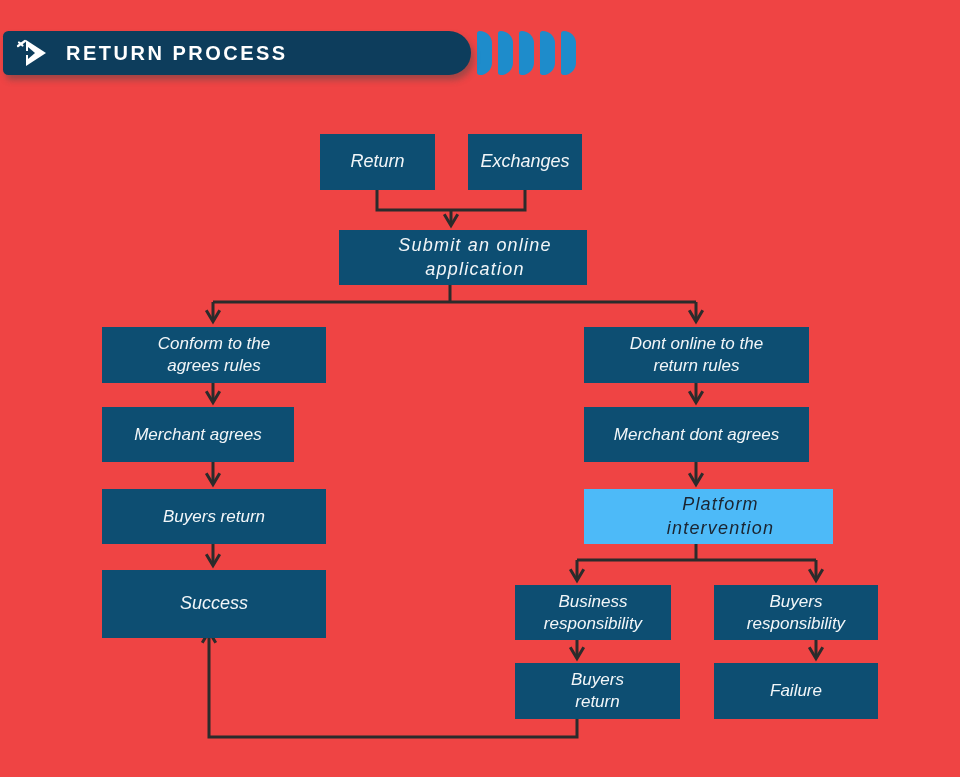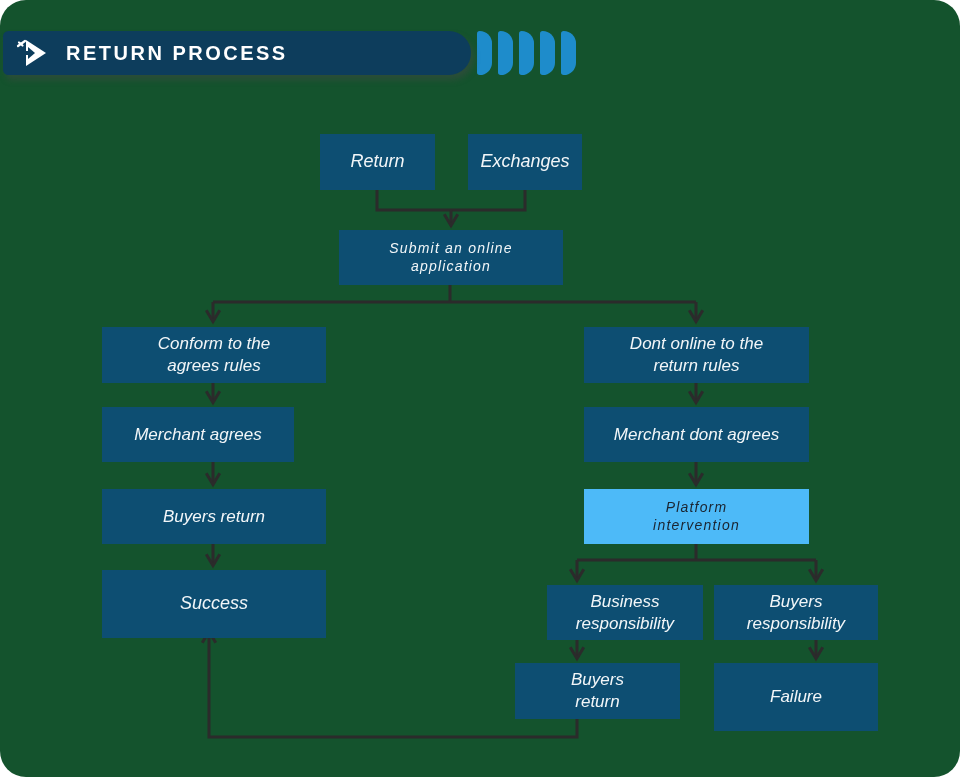--- a/index.html
+++ b/index.html
@@ -1,18 +1,18 @@
 <!DOCTYPE html>
 <html><head>
 <meta charset="utf-8">
 <style>
   html,body { margin:0; padding:0; background:#ffffff; }
   .canvas {
-    position:relative; width:960px; height:777px; background:#14532d;
-    font-family:"Liberation Sans", sans-serif; overflow:hidden;border-radius:26px;
+    position:relative; width:960px; height:777px; background:#ef4444;
+    font-family:"Liberation Sans", sans-serif; overflow:hidden;
   }
 
   
   .title-bar {
     position:absolute; left:3px; top:31px; width:468px; height:44px;
     background:#0d3d5c; border-radius:6px 24px 24px 6px;
     box-shadow:3px 5px 6px rgba(70,70,70,0.45);
     display:flex; align-items:center; z-index:2;
   }
   .logo { margin-left:10px; width:40px; height:40px; display:flex; align-items:center; justify-content:center; }
@@ -30,37 +30,37 @@
   }
 
   
   .node {
     position:absolute; background:#0d4e72; color:#f2f6f8;
     display:flex; align-items:center; justify-content:center;
     text-align:center; font-size:17px; line-height:1.28;
     white-space:pre-line; z-index:2;font-style:italic;
   }
   .node.lite { background:#4dbaf8; color:#1b2531; }
-  .node.spaced { letter-spacing:1.2px; font-size:14px; }
+  .node.spaced { letter-spacing:1.2px; font-size:18px;padding-left:24px; }
   .node.big { font-size:18px; }
 
   .n-return            { left:320px; top:134px; width:115px; height:56px; }
   .n-exchanges         { left:468px; top:134px; width:114px; height:56px; }
   .n-submit            { left:339px; top:230px; width:224px; height:55px; }
   .n-conform           { left:102px; top:327px; width:224px; height:56px; }
   .n-dont-conform      { left:584px; top:327px; width:225px; height:56px; }
   .n-merchant-agrees   { left:102px; top:407px; width:192px; height:55px; }
   .n-merchant-dont     { left:584px; top:407px; width:225px; height:55px; }
   .n-buyers-return-l   { left:102px; top:489px; width:224px; height:55px; }
   .n-platform          { left:584px; top:489px; width:225px; height:55px; }
   .n-success           { left:102px; top:570px; width:224px; height:68px; }
-  .n-business-resp     { left:515px; top:585px; width:156px; height:55px;margin-left:32px; }
+  .n-business-resp     { left:515px; top:585px; width:156px; height:55px; }
   .n-buyers-resp       { left:714px; top:585px; width:164px; height:55px; }
   .n-buyers-return-r   { left:515px; top:663px; width:165px; height:56px; }
-  .n-failure           { left:714px; top:663px; width:164px; height:68px; }
+  .n-failure           { left:714px; top:663px; width:164px; height:56px; }
 
   .connectors { position:absolute; left:0; top:0; z-index:1; }
 </style>
 </head>
 <body>
 
 <div class="canvas">
 
   <div class="chevrons">
     <div class="chev"></div>

